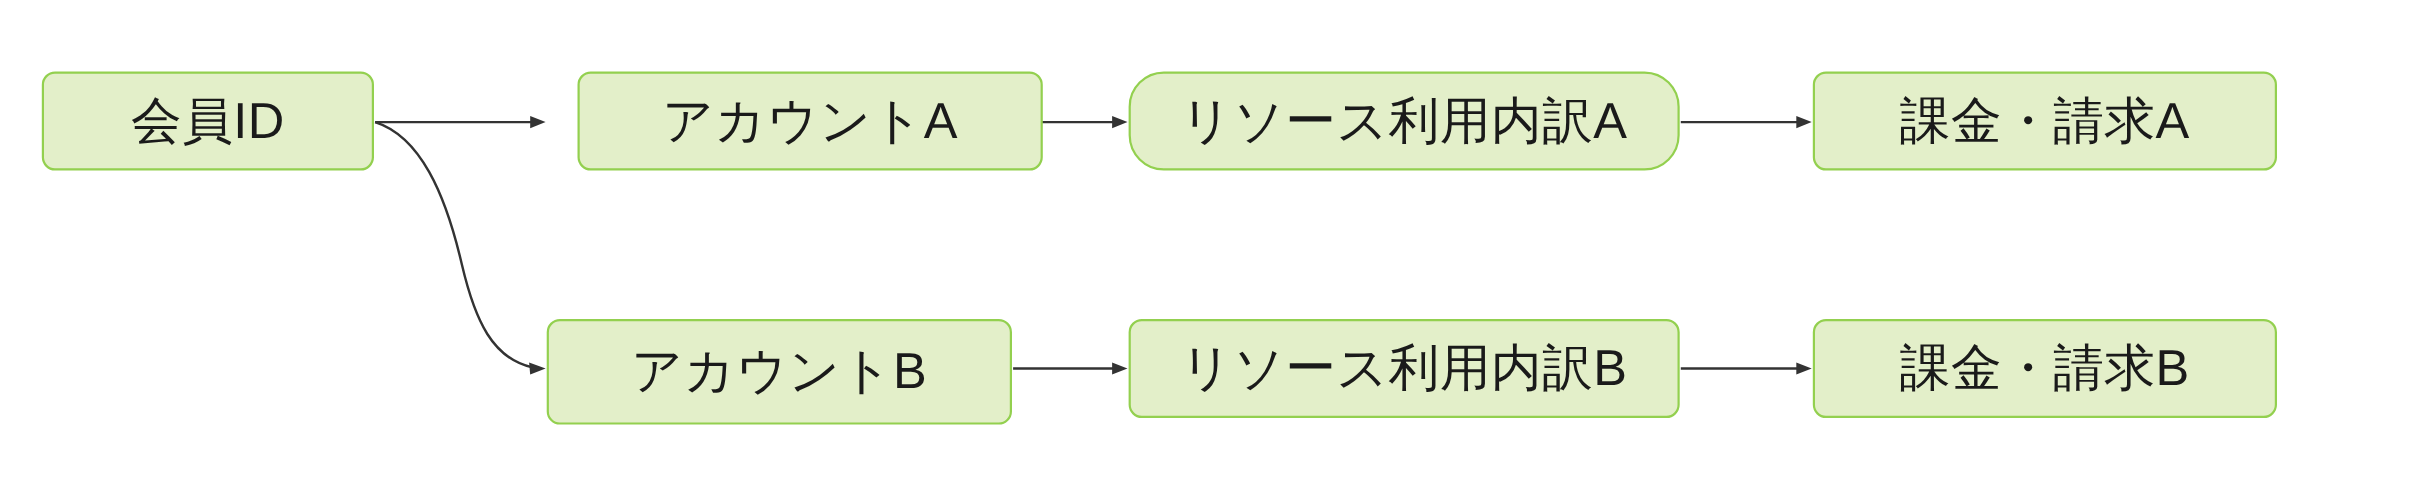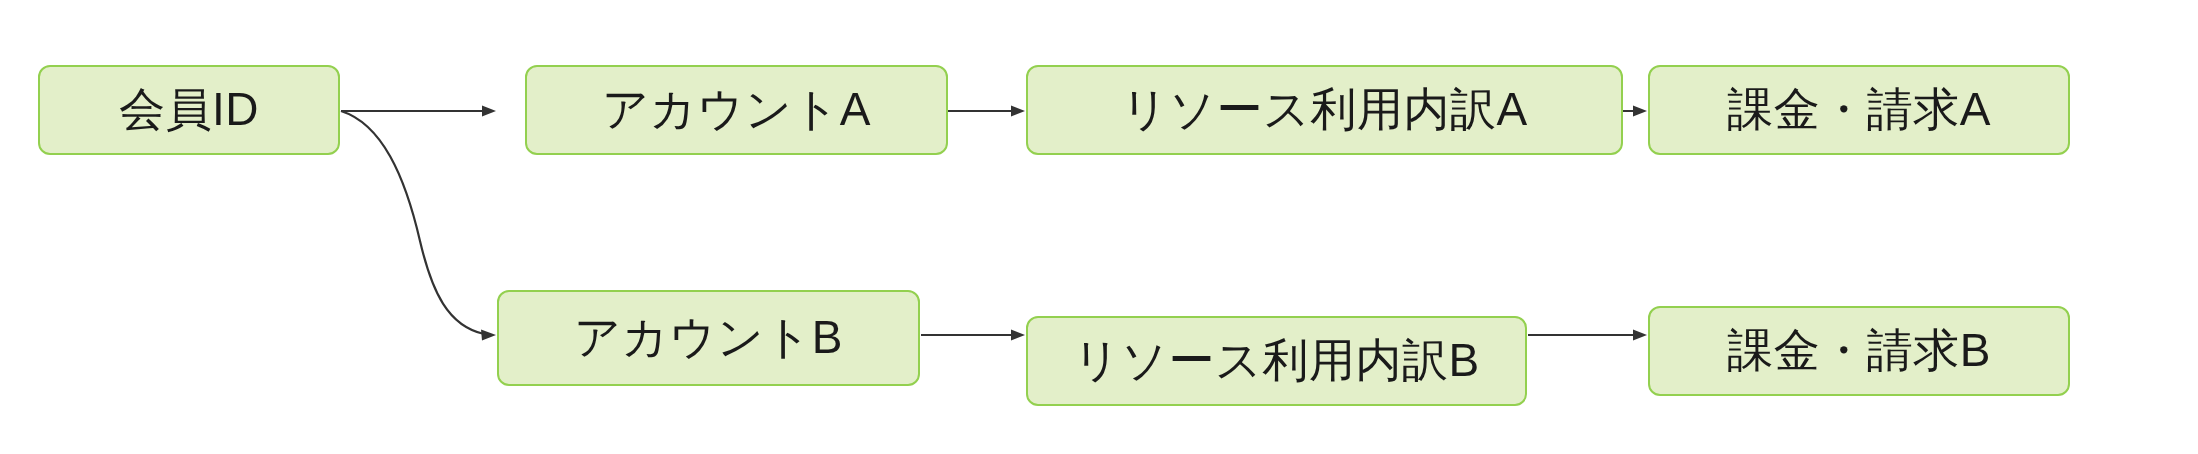--- a/index.html
+++ b/index.html
@@ -94,33 +94,33 @@
   </svg>
 
   <div class="node" id="node-member-id" style="left:38px; top:65px; width:302px; height:90px;">
     <span class="node-label">会員ID</span>
   </div>
 
   <div class="node" id="node-account-a" style="left:497px; top:65px; width:423px; height:90px;margin-left:28px;">
     <span class="node-label">アカウントA</span>
   </div>
 
-  <div class="node" id="node-usage-a" style="left:1026px; top:65px; width:597px; height:90px;">
+  <div class="node" id="node-usage-a" style="left:1026px; top:65px; width:501px; height:90px;border-radius:32px;">
     <span class="node-label">リソース利用内訳A</span>
   </div>
 
   <div class="node" id="node-billing-a" style="left:1648px; top:65px; width:422px; height:90px;border-radius:12px;">
     <span class="node-label">課金・請求A</span>
   </div>
 
   <div class="node" id="node-account-b" style="left:497px; top:290px; width:423px; height:96px;">
     <span class="node-label">アカウントB</span>
   </div>
 
-  <div class="node" id="node-usage-b" style="left:1026px; top:290px; width:501px; height:90px;margin-top:26px;">
+  <div class="node" id="node-usage-b" style="left:1026px; top:290px; width:501px; height:90px;">
     <span class="node-label">リソース利用内訳B</span>
   </div>
 
-  <div class="node" id="node-billing-b" style="left:1648px; top:306px; width:422px; height:90px;">
+  <div class="node" id="node-billing-b" style="left:1648px; top:290px; width:422px; height:90px;">
     <span class="node-label">課金・請求B</span>
   </div>
 
 </div>
 
 </body></html>

